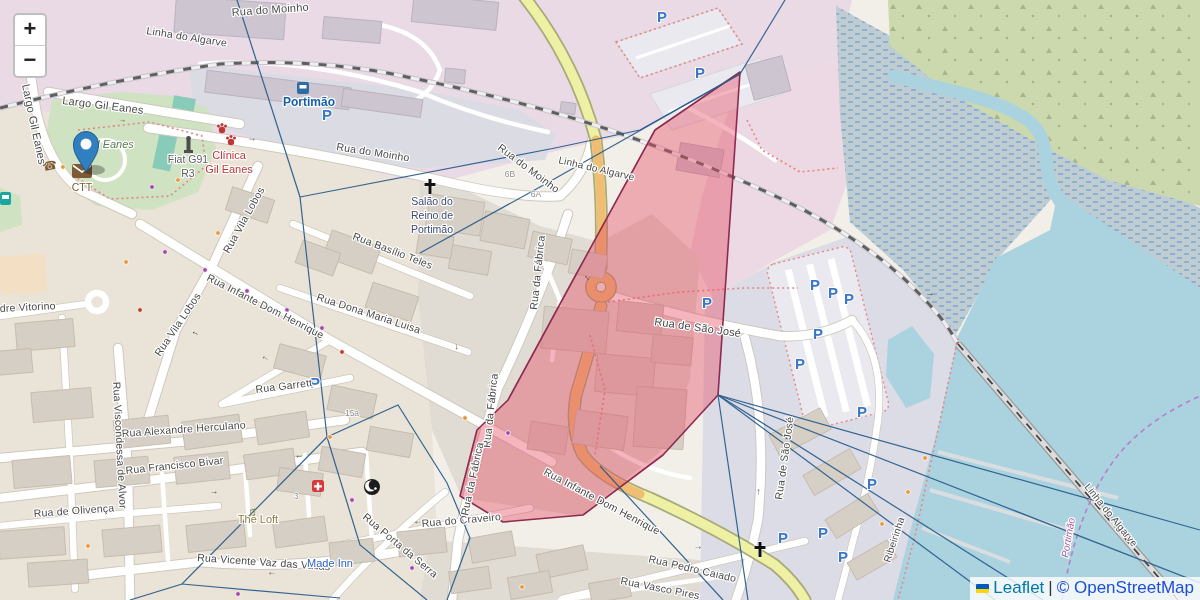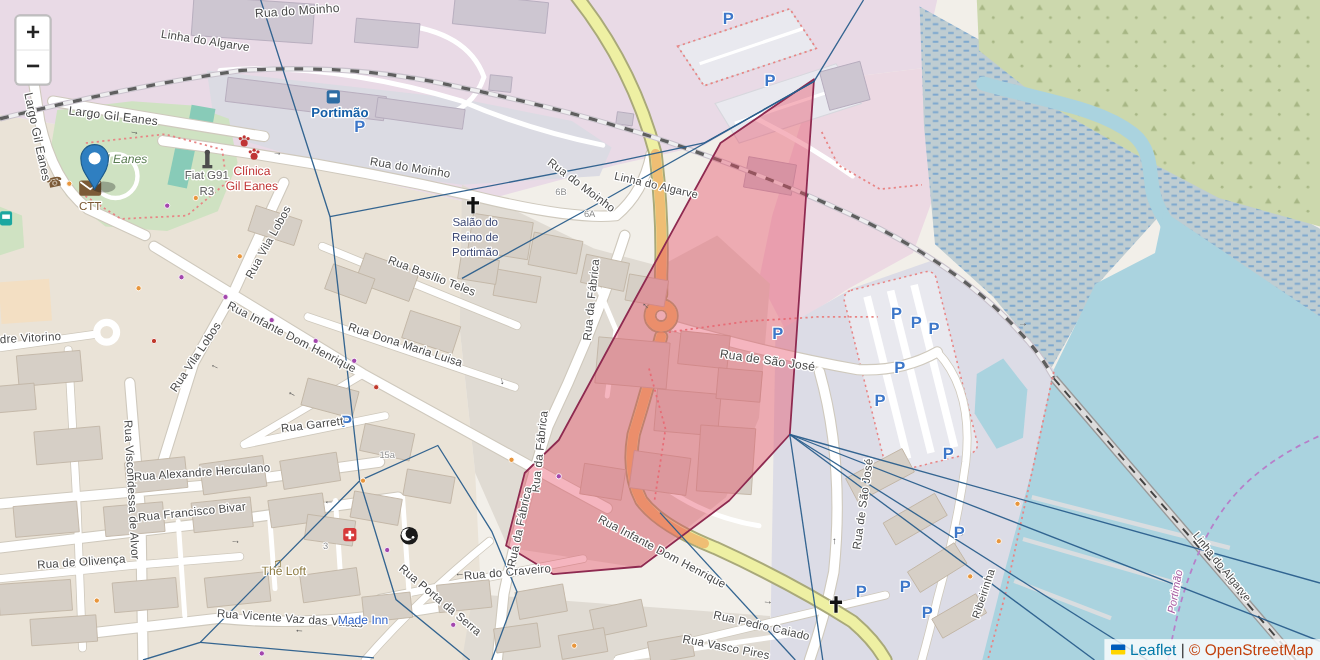--- a/index.html
+++ b/index.html
@@ -9,24 +9,24 @@
   .st{fill:#4a4a4a;paint-order:stroke fill;stroke:#fff;stroke-width:2.4px;stroke-linejoin:round;letter-spacing:.2px;}
   .poi{paint-order:stroke fill;stroke:#fff;stroke-width:2.4px;stroke-linejoin:round;}
   .pk{font-weight:bold;fill:#3d77c9;paint-order:stroke fill;stroke:#fff;stroke-width:2px;font-size:15px;}
   .hn{fill:#8d8d8d;font-size:8.5px;paint-order:stroke fill;stroke:#fff;stroke-width:1.5px;}
   .ar{fill:#4d4d4d;font-size:9px;}
   
   .zoom-ctl{position:absolute;left:13px;top:13px;border:2px solid rgba(0,0,0,.25);border-radius:5px;background:#fff;z-index:20;}
   .zbtn{width:30px;height:30px;line-height:28px;text-align:center;font-size:22px;font-weight:bold;color:#242424;cursor:pointer;user-select:none;}
   .zbtn:first-child{border-bottom:1px solid #ccc;border-radius:4px 4px 0 0;}
   .zbtn:last-child{border-radius:0 0 4px 4px;}
-  .attrib{position:absolute;right:0;bottom:0;background:rgba(255,255,255,.8);padding:1px 6px 2px 6px;font-size:14px;color:#333;z-index:20;display:flex;align-items:center;gap:4px;}
+  .attrib{position:absolute;right:0;bottom:0;background:rgba(255,255,255,.8);padding:1px 6px 2px 6px;font-size:17px;color:#333;z-index:20;display:flex;align-items:center;gap:4px;}
   .attrib a{text-decoration:none;}
   .leaflet-link{color:#0078a8;cursor:pointer;}
-  .osm-text{color:#c2410c;}
+  .osm-text{color:#1d4ed8;}
   .ua-flag{display:inline-block;width:13px;height:9px;background:linear-gradient(#005BBB 50%,#FFD500 50%);border-radius:1px;}
 </style>
 </head>
 <body>
 
 <div class="map-wrap">
 <svg id="map-svg" width="1200" height="600" viewBox="0 0 1200 600">
   <defs>
     <pattern id="marsh" width="14" height="8" patternUnits="userSpaceOnUse">
       <rect width="14" height="8" fill="#bfcdd2"></rect>

